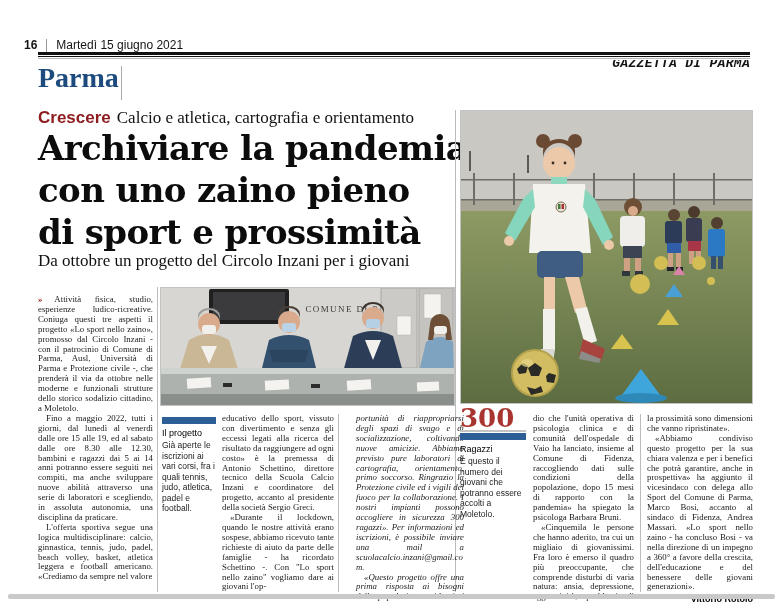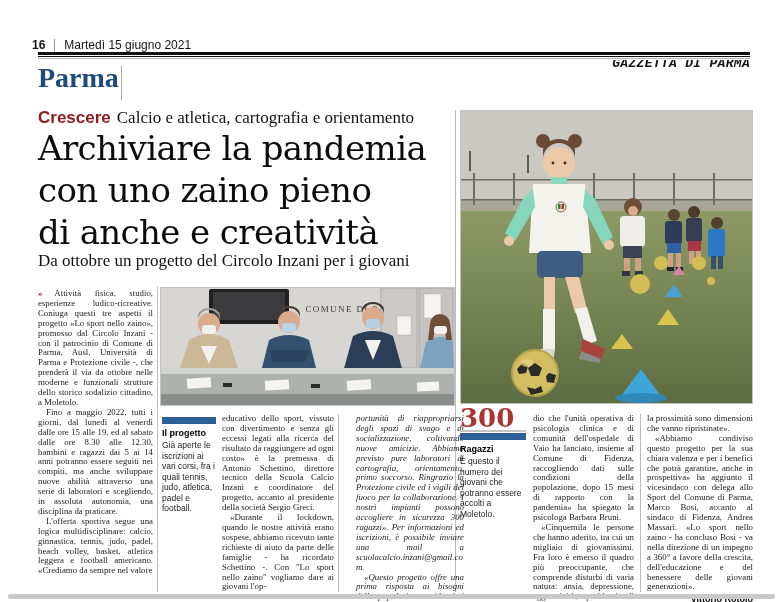--- a/index.html
+++ b/index.html
@@ -2,58 +2,58 @@
 <html><head>
 <meta charset="utf-8">
 <style>
   * { margin:0; padding:0; box-sizing:border-box; }
   html,body { background:#ffffff; }
   .page {
     position:relative; width:783px; height:602px; background:#fff;
     font-family:"Liberation Serif", serif; color:#141414; overflow:hidden;
   }
   
-  .mast-left { position:absolute; left:32px; top:38px; display:flex; align-items:center;
+  .mast-left { position:absolute; left:24px; top:38px; display:flex; align-items:center;
                font-family:"Liberation Sans", sans-serif; font-size:12px; }
   .pagenum { font-weight:bold; }
   .mast-sep { display:inline-block; width:1px; height:13px; background:#999; margin:0 9px; }
   .mast-right { position:absolute; right:33px; top:38px; font-family:Liberation Mono, monospace;
                 font-style:italic; font-weight:bold; font-size:13px; letter-spacing:0.3px;margin-top:18px; }
   .rule-double { position:absolute; left:38px; right:33px; top:52px; height:8px;
     background:linear-gradient(#111 0 3px, #fff 3px 4px, #111 4px 5px, #fff 5px 6.5px, #b9b9b9 6.5px 7.5px, #fff 7.5px); }
   
   .section-title { position:absolute; left:38px; top:62px; font-family:Liberation Serif, serif;
                    font-weight:bold; font-size:28px; color:#1d4b7d; }
   .section-vline { position:absolute; left:121px; top:66px; width:1px; height:34px; background:#a9a9a9; }
   
   .kicker { position:absolute; left:38px; top:108px; width:414px; font-size:17px; }
   .kicker-word { font-family:Liberation Sans, sans-serif; font-weight:bold; color:#8e1d20; margin-right:6px; }
   .kicker-sub { font-family:"Liberation Serif", serif; color:#111; }
   .headline { position:absolute; left:38px; top:127px; width:418px;
-              font-family:"DejaVu Serif", serif; font-weight:normal; font-size:34px;
+              font-family:"DejaVu Serif", serif; font-weight:bold; font-size:34px;
               line-height:42px; letter-spacing:-0.6px; color:#0c0c0c; white-space:nowrap; }
   .deck { position:absolute; left:38px; top:251px; width:416px; font-size:17px; color:#111; }
   
   .vdiv { position:absolute; width:1px; background:#bcbcbc; }
   .bottom-bar { position:absolute; left:8px; right:8px; top:594px; height:5px; background:#c9c9c9; border-radius:2px; }
   
   .photo { position:absolute; border:1px solid #c3c3c3; overflow:hidden; background:#d8d7d3; }
   .photo svg { display:block; }
   
   .col { position:absolute; text-align:justify; font-size:8.8px; line-height:9.9px; color:#1b1b1b; }
   .col p { text-indent:8px; overflow-wrap:anywhere; }
   .col p.nofirst { text-indent:0; }
   .lead-marker { color:#8e1d20; font-weight:bold; letter-spacing:-1px; }
   .byline { text-align:right; font-family:"Liberation Sans", sans-serif; font-weight:bold;
             font-size:9px; margin-top:3px; color:#000; }
   
   .sidebox { position:absolute; font-family:"Liberation Sans", sans-serif; }
   .sidebox .bluebar { height:7px; background:#2d5f96; }
   .sidebox .graytop { height:2px; background:#c4c4c4; margin-bottom:1px; }
-  .sidebox .boxtitle { font-weight:bold; font-size:9px; margin-top:4px; color:#000; }
+  .sidebox .boxtitle { font-weight:normal; font-size:9px; margin-top:4px; color:#000; }
   .sidebox .boxtext { font-size:8.5px; line-height:10.5px; margin-top:2px; color:#222; }
   .bignumber { font-family:"DejaVu Serif", serif; font-weight:bold; font-size:26px;
                line-height:24px; color:#a93530; }
 </style>
 </head>
 <body>
 
 <div class="page">
 
   <div class="mast-left">
@@ -66,21 +66,21 @@
 
   <div class="section-title">Parma</div>
   <div class="section-vline"></div>
 
   <div class="kicker">
     <span class="kicker-word">Crescere</span><span class="kicker-sub">Calcio e atletica, cartografia e orientamento</span>
   </div>
   <h1 class="headline">
     <div>Archiviare la pandemia</div>
     <div>con uno zaino pieno</div>
-    <div>di anche e creatività</div>
+    <div>di sport e prossimità</div>
   </h1>
   <div class="deck">Da ottobre un progetto del Circolo Inzani per i giovani</div>
 
   <div class="vdiv" style="left:455px; top:110px; height:482px;"></div>
   <div class="vdiv" style="left:157px; top:287px; height:305px;"></div>
   <div class="vdiv" style="left:338px; top:414px; height:178px;"></div>
   <div class="vdiv" style="left:640px; top:414px; height:178px;"></div>
 
   <figure class="photo" style="left:460px; top:110px; width:293px; height:294px;">
     <svg width="291" height="292" viewBox="0 0 291 292">
@@ -233,21 +233,21 @@
           <rect x="104" y="92" width="24" height="10" transform="rotate(-3 116 97)"></rect>
           <rect x="186" y="92" width="24" height="10" transform="rotate(-4 198 97)"></rect>
           <rect x="256" y="94" width="22" height="9" transform="rotate(-3 267 98)"></rect>
         </g>
         <rect x="62" y="95" width="9" height="4" fill="#2c2c2c"></rect>
         <rect x="150" y="96" width="9" height="4" fill="#2c2c2c"></rect>
       </g>
     </svg>
   </figure>
 
-  <div class="col" style="left:38px; top:289px; width:115px; height:304px;">
+  <div class="col" style="left:38px; top:295px; width:115px; height:304px;">
     <p class="nofirst"><span class="lead-marker">»</span> <span>Attività fisica, studio, esperienze ludico-ricreative. Coniuga questi tre aspetti il progetto «Lo sport nello zaino», promosso dal Circolo Inzani - con il patrocinio di Comune di Parma, Ausl, Università di Parma e Protezione civile -, che prenderà il via da ottobre nelle moderne e funzionali strutture dello storico sodalizio cittadino, a Moletolo.</span></p>
     <p>Fino a maggio 2022, tutti i giorni, dal lunedì al venerdì dalle ore 15 alle 19, ed al sabato dalle ore 8.30 alle 12.30, bambini e ragazzi dai 5 ai 14 anni potranno essere seguiti nei compiti, ma anche sviluppare nuove abilità attraverso una serie di laboratori e scegliendo, in assoluta autonomia, una disciplina da praticare.</p>
     <p>L'offerta sportiva segue una logica multidisciplinare: calcio, ginnastica, tennis, judo, padel, beach volley, basket, atletica leggera e football americano. «Crediamo da sempre nel valore</p>
   </div>
 
   <div class="sidebox" style="left:162px; top:417px; width:54px;">
     <div class="bluebar"></div>
     <div class="boxtitle">Il progetto</div>
     <div class="boxtext">Già aperte le iscrizioni ai vari corsi, fra i quali tennis, judo, atletica, padel e football.</div>
   </div>

